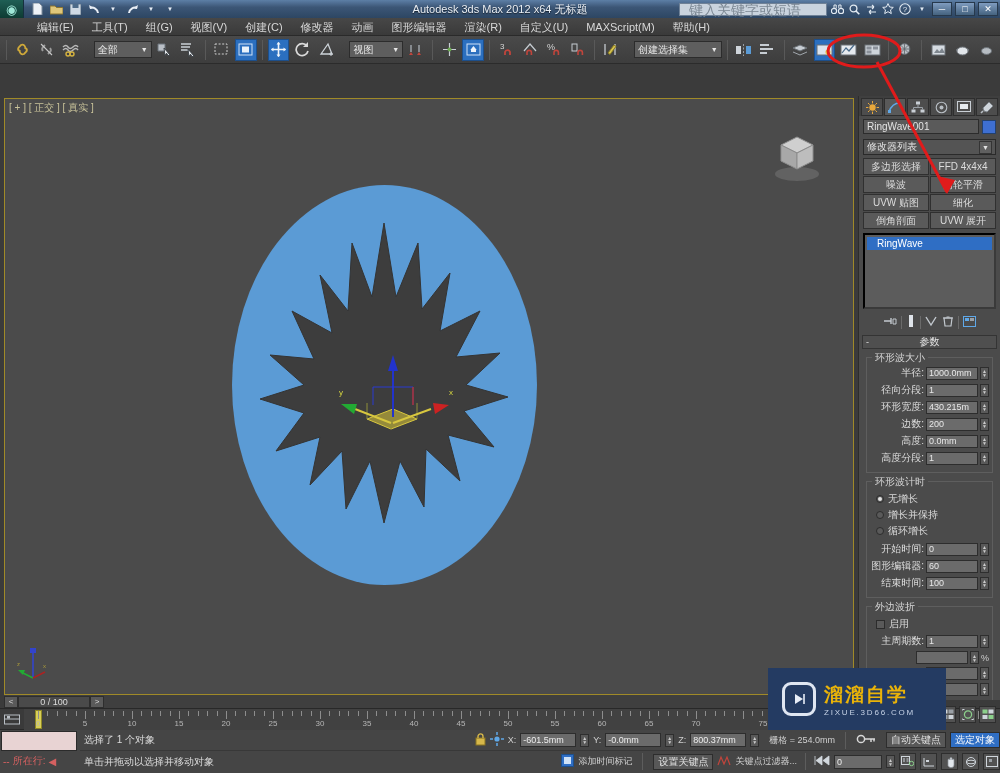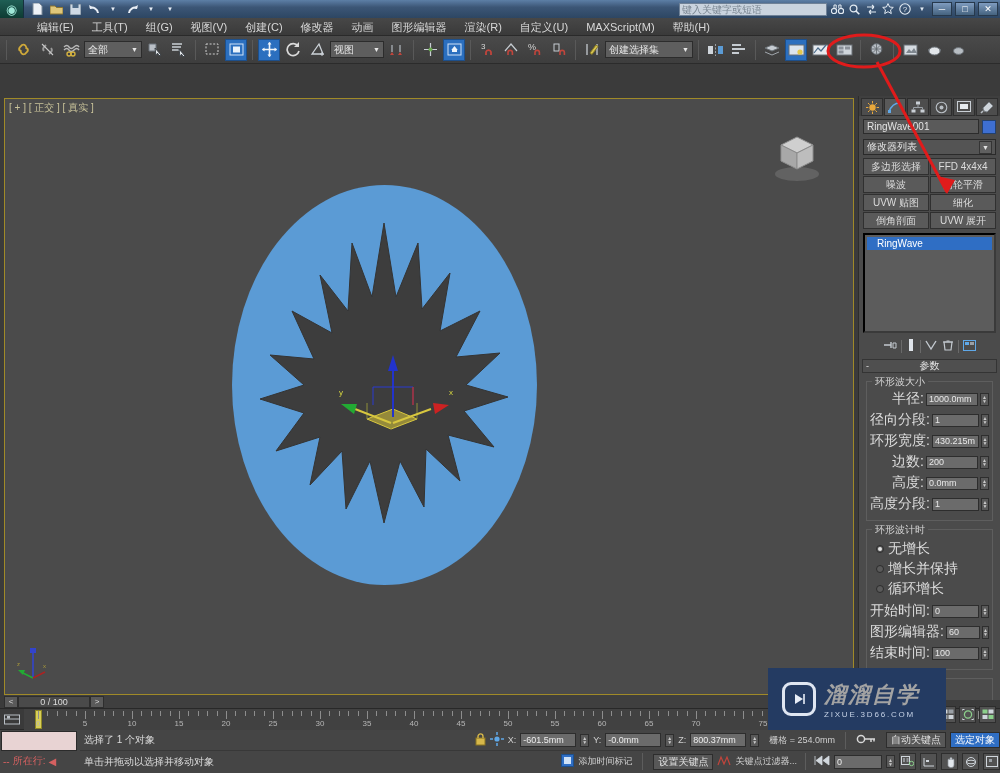--- a/index.html
+++ b/index.html
@@ -29,21 +29,21 @@
   .qat { display:flex; align-items:center; gap:5px; padding-left:6px; }
   .qat .ic { width:14px; height:14px; display:inline-flex;align-items:center;justify-content:center; font-size:11px; color:#e8eef5; }
   .title-text {
     position:absolute; left:0; right:0; text-align:center;
     font-size:11px; color:#e9eef4; text-shadow:0 1px 1px #16222f;
     pointer-events:none;
   }
   .title-right { position:absolute; right:2px; top:0; height:18px; display:flex; align-items:center; gap:3px; }
   .searchbox {
     width:148px; height:13px; background:#c9d3de; border:1px solid #6f8196;
-    font-size:10px; color:#7b8793; padding:0 2px; line-height:12px;
+    font-size:14px; color:#7b8793; padding:0 9px; line-height:12px;
   }
   .titleic { width:14px;height:14px; display:flex;align-items:center;justify-content:center; color:#e3ebf3; font-size:10px; }
   .winbtn { width:20px; height:14px; background:linear-gradient(180deg,#7f9cc0,#45637f); border:1px solid #27394c; color:#fff; font-size:9px; display:flex;align-items:center;justify-content:center; }
 
   
   .menubar {
     position:absolute; left:0; top:18px; width:1000px; height:18px;
     background: linear-gradient(180deg,#474747,#3a3a3a);
     display:flex; align-items:center; border-bottom:1px solid #2a2a2a;
   }
@@ -57,21 +57,21 @@
     display:flex; align-items:center; gap:2px; padding:0 3px;
     border-bottom:1px solid #2b2b2b;
   }
   .tb { width:22px;height:22px; display:flex;align-items:center;justify-content:center;
         border:1px solid transparent; color:#cfcfcf; font-size:12px; position:relative; }
   .tb.on { background:#2b6fbf; border:1px solid #1d4f8b; }
   .tb svg { display:block; }
   .sep { width:1px; height:20px; background:#2e2e2e; border-right:1px solid #595959; margin:0 3px; }
   .tbsel {
     height:17px; background:#5e5e5e; border:1px solid #2c2c2c; color:#e6e6e6;
-    font-size:10px; display:flex; align-items:center; padding:0 3px; position:relative;
+    font-size:10px; display:flex; align-items:center; padding:0 3px; position:relative;margin-left:10px;
   }
   .tbsel .arw { margin-left:auto; font-size:7px; padding-left:6px; }
 
   
   .ribbon {
     position:absolute; left:0; top:64px; width:1000px; height:32px;
     background:#3c3c3c; border-bottom:1px solid #252525;
   }
   .rib-tabs { display:flex; align-items:flex-end; height:17px; padding-left:6px; }
   .rib-tab { font-size:10px; padding:2px 14px 2px; color:#c8c8c8; height:17px; line-height:13px; }
@@ -110,40 +110,40 @@
   .cp-color { width:14px; height:14px; background:#3e6fd2; border:1px solid #23416f; }
   .cp-modlist {
     margin:2px 4px; height:16px; background:#545454; border:1px solid #2a2a2a; color:#e3e3e3;
     font-size:10px; display:flex; align-items:center; padding:0 3px;
   }
   .cp-modlist .arw { margin-left:auto; width:13px;height:13px; background:#606060; border:1px solid #343434; display:flex;align-items:center;justify-content:center; font-size:7px; }
   .btngrid { display:grid; grid-template-columns:1fr 1fr; gap:1px; margin:3px 4px 0; }
   .gbtn { height:17px; background:#5a5a5a; border:1px solid #303030; font-size:10px; color:#dcdcdc;
           display:flex;align-items:center;justify-content:center; }
   .stack {
-    margin:4px 4px 0; height:100px; background:#5c5c5c; border:2px inset #3a3a3a; padding:2px;
+    margin:4px 4px 0; height:76px; background:#5c5c5c; border:2px inset #3a3a3a; padding:2px;
   }
   .stack-item { background:#2f6ec4; color:#fff; font-size:10px; padding:1px 3px 1px 10px; }
   .stack-tools { display:flex; align-items:center; justify-content:center; gap:4px; margin-top:6px; padding:0 4px; color:#d0d0d0; font-size:11px; }
   .stack-tools .vline { width:1px;height:13px;background:#303030;border-right:1px solid #6a6a6a; }
 
   .rollout { margin:6px 3px 0; }
   .rl-head {
     background:#4f4f4f; border:1px solid #343434; height:14px; font-size:10px; color:#e0e0e0;
     display:flex; align-items:center; justify-content:center; position:relative;
   }
   .rl-head .minus { position:absolute; left:3px; font-size:9px; }
   .group {
     border:1px solid #5e5e5e; margin:8px 4px 4px; padding:8px 3px 4px; position:relative;
   }
   .group > .glabel {
     position:absolute; top:-7px; left:5px; background:#4b4b4b; padding:0 3px; font-size:10px; color:#d6d6d6;
   }
   .prow { display:flex; align-items:center; justify-content:flex-end; margin-bottom:3px; gap:2px; }
-  .plabel { font-size:14px; color:#dcdcdc; white-space:nowrap; }
+  .plabel { font-size:10px; color:#dcdcdc; white-space:nowrap; }
   .pfield {
     width:52px; height:13px; background:#6b6b6b; border:1px solid #2d2d2d; color:#e8e8e8;
     font-size:9px; padding:0 2px; line-height:11px; overflow:hidden; white-space:nowrap;
   }
   .spin { width:9px; height:13px; background:#595959; border:1px solid #2e2e2e; display:flex; flex-direction:column; align-items:center; justify-content:center; line-height:4px; font-size:5px; color:#ccc; }
   .radio-row { display:flex; align-items:center; gap:4px; margin:2px 0 2px 6px; }
   .radio { width:8px;height:8px;border-radius:50%; background:#5a5a5a; border:1px solid #2c2c2c; display:flex;align-items:center;justify-content:center; }
   .radio.on::after { content:''; width:4px;height:4px;border-radius:50%;background:#e2e2e2; }
   .chk-row { display:flex; align-items:center; gap:4px; margin:2px 0 3px 6px; }
   .chk { width:9px;height:9px; background:#5a5a5a; border:1px solid #2c2c2c; }
@@ -181,21 +181,21 @@
   .keybtn.sel { background:#2f6ec4; color:#fff; }
   .navic { width:17px;height:17px; background:#525252; border:1px solid #2e2e2e; display:flex;align-items:center;justify-content:center; font-size:9px; color:#d6d6d6; }
 
   
   .watermark {
     position:absolute; left:768px; top:668px; width:178px; height:62px;
     background:#243b62; display:flex; align-items:center; gap:8px; padding-left:14px;
   }
   .wm-logo { width:34px;height:34px; border:3px solid #dfe6f2; border-radius:9px; display:flex;align-items:center;justify-content:center; }
   .wm-text { display:flex; flex-direction:column; }
-  .wm-cn { font-size:22px; color:#a3a3a3; letter-spacing:2px; font-weight:bold;font-style:italic; }
+  .wm-cn { font-size:19px; color:#eab308; letter-spacing:2px; font-weight:bold; }
   .wm-en { font-size:8px; color:#c6d2e6; letter-spacing:1.8px; }
 
   .annot { position:absolute; left:0; top:0; width:1000px; height:773px; pointer-events:none; }
 </style>
 </head>
 <body>
 
 <div class="app">
 
   <div class="titlebar">
@@ -226,20 +226,21 @@
       <span class="ic" style="font-size:6px">▼</span>
       <span class="ic">
         <svg width="13" height="11" viewBox="0 0 13 11">
             <path d="M3 9A6 6 0 0 1 11 4" stroke="#e9eef5" stroke-width="2" fill="none"></path>
             <path d="M12 1l-1 4-4-1z" fill="#e9eef5"></path>
           </svg>
       </span>
       <span class="ic" style="font-size:6px">▼</span>
       <span class="ic" style="font-size:6px">▼</span>
     </div>
+    <div class="title-text">Autodesk 3ds Max  2012 x64        无标题</div>
     <div class="title-right">
       <div class="searchbox">键入关键字或短语</div>
       <span class="titleic">
         <svg width="13" height="10" viewBox="0 0 13 10">
             <circle cx="3" cy="7" r="2.6" fill="none" stroke="#e3ebf3" stroke-width="1.2"></circle>
             <circle cx="10" cy="7" r="2.6" fill="none" stroke="#e3ebf3" stroke-width="1.2"></circle>
             <path d="M3 4.4V1h2.2v3.4M10 4.4V1H7.8v3.4" stroke="#e3ebf3" fill="none"></path>
           </svg>
       </span>
       <span class="titleic">

